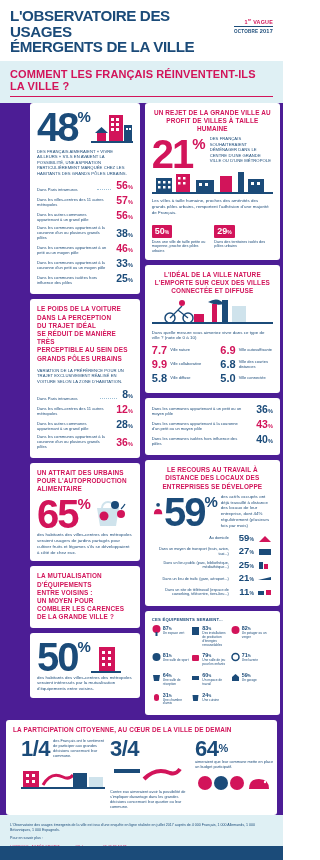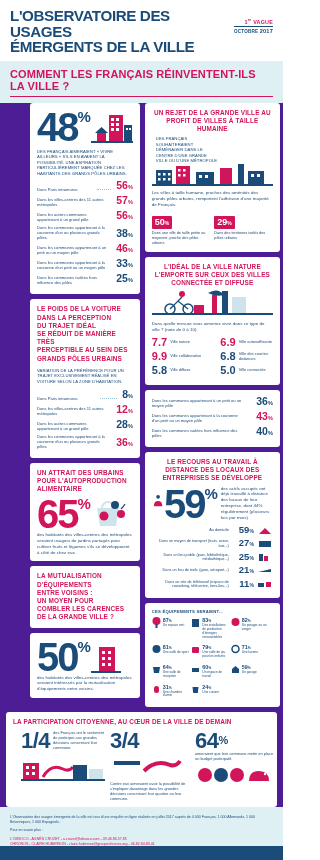--- a/index.html
+++ b/index.html
@@ -280,20 +280,21 @@
         <div class="caption lower">des habitants des villes-centres des métropoles seraient intéressés par la mutualisation d'équipements entre voisins.</div>
       </div>
 
     </div>
 
     <div class="col right">
 
       <div class="card">
         <div class="card-title center">UN REJET DE LA GRANDE VILLE AU PROFIT DE VILLES À TAILLE HUMAINE</div>
         <div style="display:flex;align-items:flex-start;margin-top:3px;">
+          <div class="bignum pink"><span>21</span><span class="pct">%</span></div>
           <div class="caption" style="margin-left:4px;max-width:62px;">DES FRANÇAIS SOUHAITERAIENT DÉMÉNAGER DANS LE CENTRE D'UNE GRANDE VILLE OU D'UNE MÉTROPOLE</div>
         </div>
         <svg width="121" height="22" viewBox="0 0 121 22">
           <rect x="4" y="6" width="16" height="14" fill="#1b4b79"></rect>
           <rect x="6" y="9" width="2.5" height="2.5" fill="#fff"></rect>
             <rect x="11" y="9" width="2.5" height="2.5" fill="#fff"></rect>
             <rect x="16" y="9" width="2.5" height="2.5" fill="#fff"></rect>
           <rect x="6" y="14" width="2.5" height="2.5" fill="#fff"></rect>
             <rect x="11" y="14" width="2.5" height="2.5" fill="#fff"></rect>
             <rect x="16" y="14" width="2.5" height="2.5" fill="#fff"></rect>

